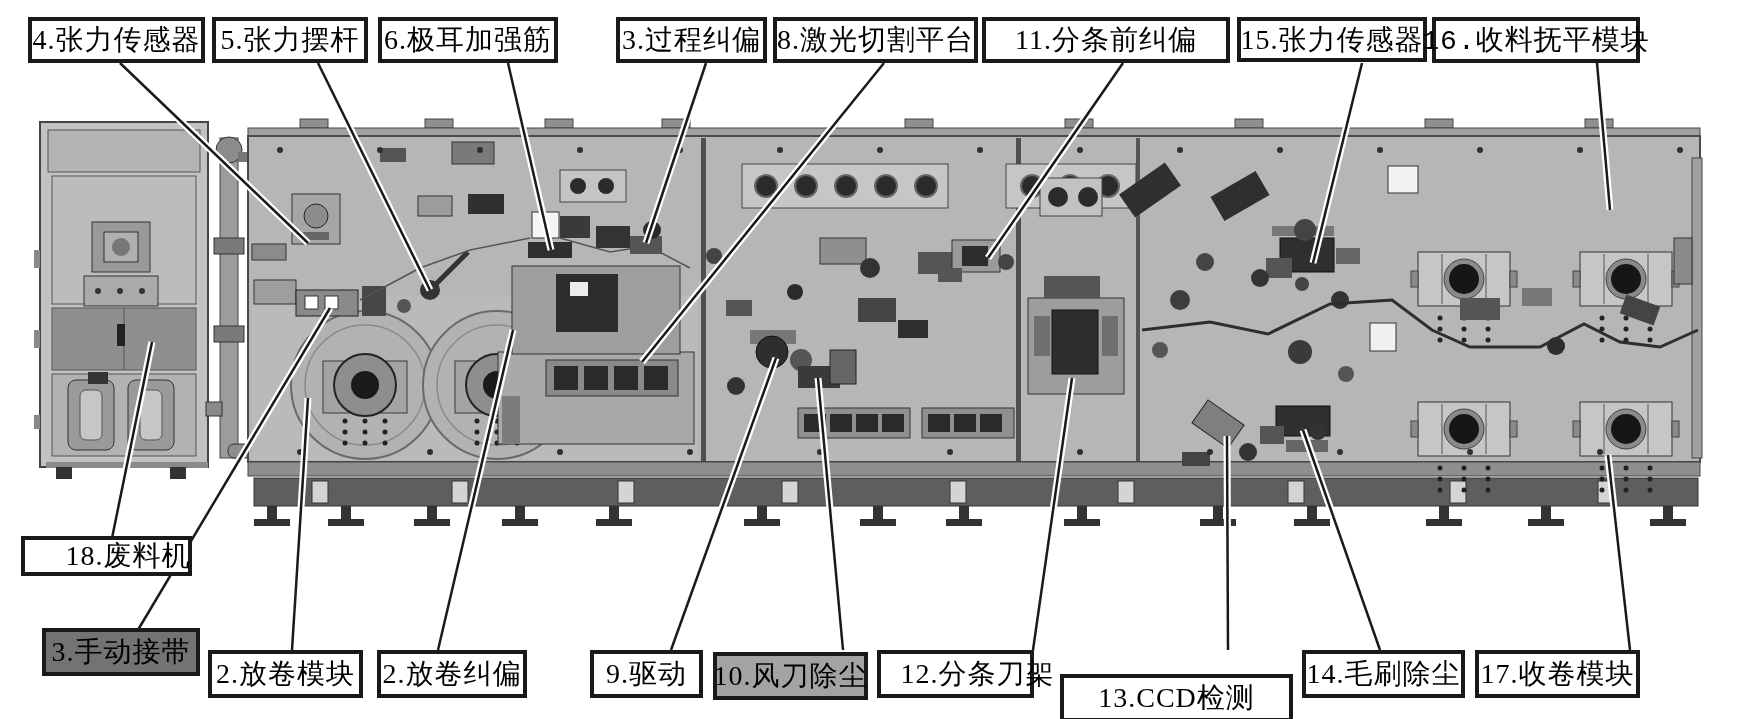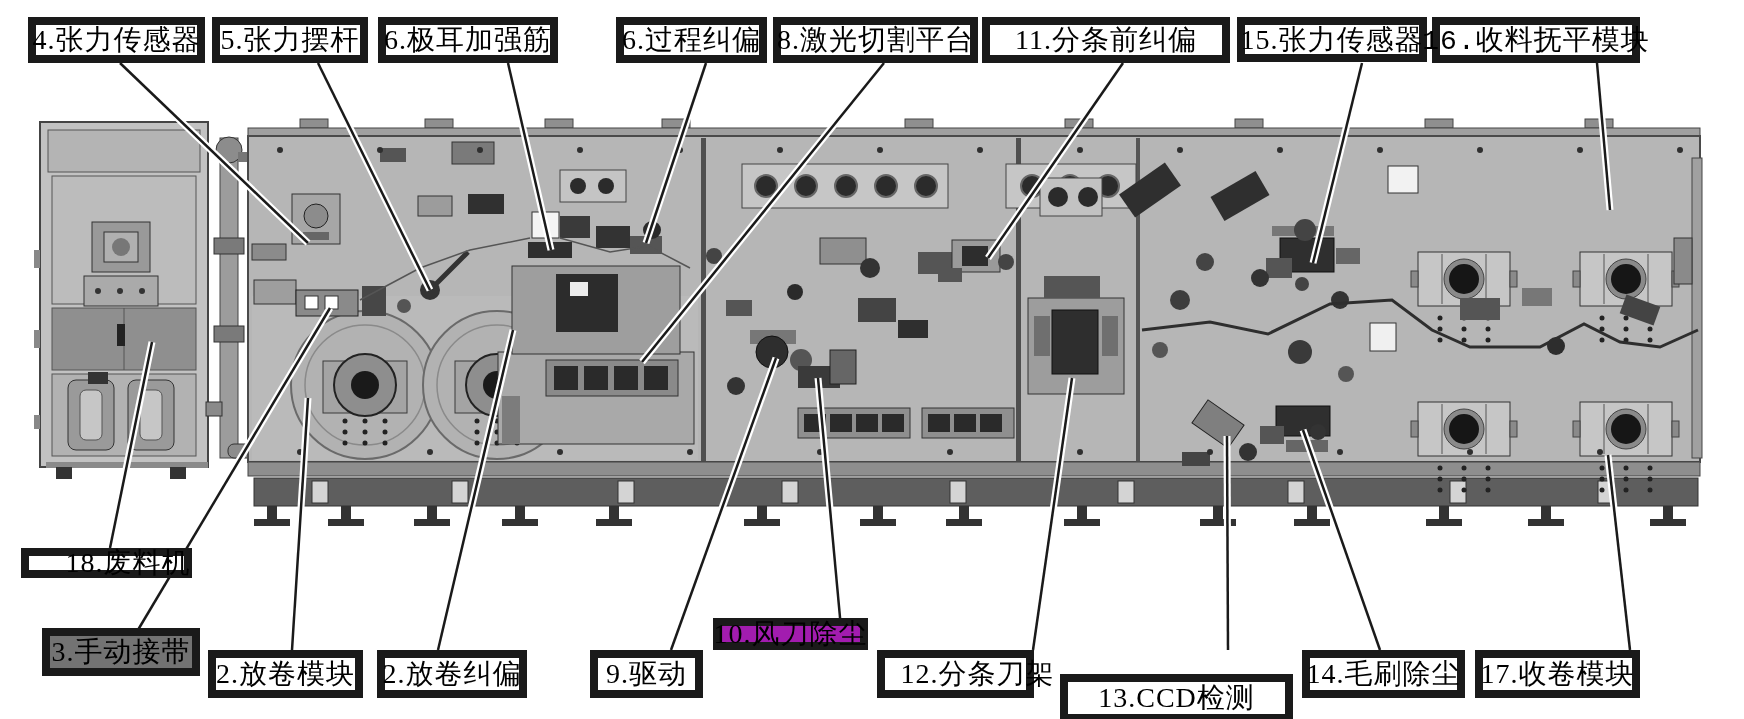--- a/index.html
+++ b/index.html
@@ -1,20 +1,20 @@
 <!DOCTYPE html>
 <html><head>
 <meta charset="utf-8">
 <style>
   html,body{margin:0;padding:0;background:#ffffff;}
   .stage{position:relative;width:1744px;height:719px;background:#fff;overflow:hidden;
          font-family:"Liberation Serif","DejaVu Serif",serif;}
   .stage svg{position:absolute;left:0;top:0;}
   .callout{
-    position:absolute;box-sizing:border-box;border:8px solid #404040;background:#ffffff;
+    position:absolute;box-sizing:border-box;border:4px solid #404040;background:#ffffff;
     display:flex;align-items:center;justify-content:center;
     font-size:28px;color:#000;white-space:nowrap;letter-spacing:1px;z-index:3;
   }
 </style>
 </head>
 <body>
 
 <div class="stage">
 
 <svg width="1744" height="719" viewBox="0 0 1744 719">
@@ -374,30 +374,30 @@
         <line x1="1380" y1="650" x2="1303" y2="430" stroke="#1a1a1a" stroke-width="2.5"></line>
         <line x1="1630" y1="650" x2="1608" y2="455" stroke="#ffffff" stroke-width="7"></line>
         <line x1="1630" y1="650" x2="1608" y2="455" stroke="#1a1a1a" stroke-width="2.5"></line>
       </g>
 </svg>
 
 <div id="labels">
       <div class="callout" style="left: 28px; top: 17px; width: 177px; height: 46px; border-color: rgb(26, 26, 26); background: rgb(255, 255, 255);">4.张力传感器</div>
       <div class="callout" style="left: 212px; top: 17px; width: 156px; height: 46px; border-color: rgb(26, 26, 26); background: rgb(255, 255, 255);">5.张力摆杆</div>
       <div class="callout" style="left: 378px; top: 17px; width: 180px; height: 46px; border-color: rgb(26, 26, 26); background: rgb(255, 255, 255);">6.极耳加强筋</div>
-      <div class="callout" style="left: 616px; top: 17px; width: 151px; height: 46px; border-color: rgb(26, 26, 26); background: rgb(255, 255, 255);">6.过程纠偏</div>
+      <div class="callout" style="left: 616px; top: 17px; width: 151px; height: 46px; border-color: rgb(26, 26, 26); background: rgb(255, 255, 255);">3.过程纠偏</div>
       <div class="callout" style="left: 773px; top: 17px; width: 205px; height: 46px; border-color: rgb(26, 26, 26); background: rgb(255, 255, 255);">8.激光切割平台</div>
       <div class="callout" style="left: 982px; top: 17px; width: 248px; height: 46px; border-color: rgb(26, 26, 26); background: rgb(255, 255, 255);">11.分条前纠偏</div>
       <div class="callout" style="left: 1213px; top: 17px; width: 190px; height: 45px; border-color: rgb(26, 26, 26); background: rgb(255, 255, 255); margin-left: 24px;">15.张力传感器</div>
       <div class="callout" style="left: 1432px; top: 17px; width: 208px; height: 46px; border-color: rgb(26, 26, 26); background: rgb(255, 255, 255); font-family: Liberation Mono, monospace;">16.收料抚平模块</div>
-      <div class="callout" style="left: 21px; top: 548px; width: 171px; height: 30px; border-color: rgb(26, 26, 26); background: rgb(255, 255, 255); padding-left: 43px;">18.废料机</div>
+      <div class="callout" style="left: 21px; top: 536px; width: 171px; height: 40px; border-color: rgb(26, 26, 26); background: rgb(255, 255, 255); padding-left: 43px;">18.废料机</div>
       <div class="callout" style="left: 42px; top: 628px; width: 158px; height: 48px; border-color: rgb(26, 26, 26); background: #737373;">3.手动接带</div>
       <div class="callout" style="left: 208px; top: 650px; width: 155px; height: 48px; border-color: rgb(26, 26, 26); background: rgb(255, 255, 255);">2.放卷模块</div>
       <div class="callout" style="left: 377px; top: 650px; width: 150px; height: 48px; border-color: rgb(26, 26, 26); background: rgb(255, 255, 255); font-family: Liberation Serif, serif;">2.放卷纠偏</div>
       <div class="callout" style="left: 590px; top: 650px; width: 113px; height: 48px; border-color: rgb(26, 26, 26); background: rgb(255, 255, 255);">9.驱动</div>
-      <div class="callout" style="left: 713px; top: 618px; width: 155px; height: 32px; border-color: rgb(26, 26, 26); background: #a21caf;">10.风刀除尘</div>
+      <div class="callout" style="left: 713px; top: 652px; width: 155px; height: 48px; border-color: rgb(26, 26, 26); background: #a3a3a3;">10.风刀除尘</div>
       <div class="callout" style="left: 877px; top: 650px; width: 157px; height: 48px; border-color: rgb(26, 26, 26); background: rgb(255, 255, 255); padding-left: 44px;">12.分条刀架</div>
       <div class="callout" style="left: 1060px; top: 650px; width: 233px; height: 48px; border-color: rgb(26, 26, 26); background: rgb(255, 255, 255); margin-top: 24px;">13.CCD检测</div>
       <div class="callout" style="left: 1302px; top: 650px; width: 163px; height: 48px; border-color: rgb(26, 26, 26); background: rgb(255, 255, 255);">14.毛刷除尘</div>
       <div class="callout" style="left: 1475px; top: 650px; width: 165px; height: 48px; border-color: rgb(26, 26, 26); background: rgb(255, 255, 255);">17.收卷模块</div>
     </div>
 
 </div>
 
 </body></html>

